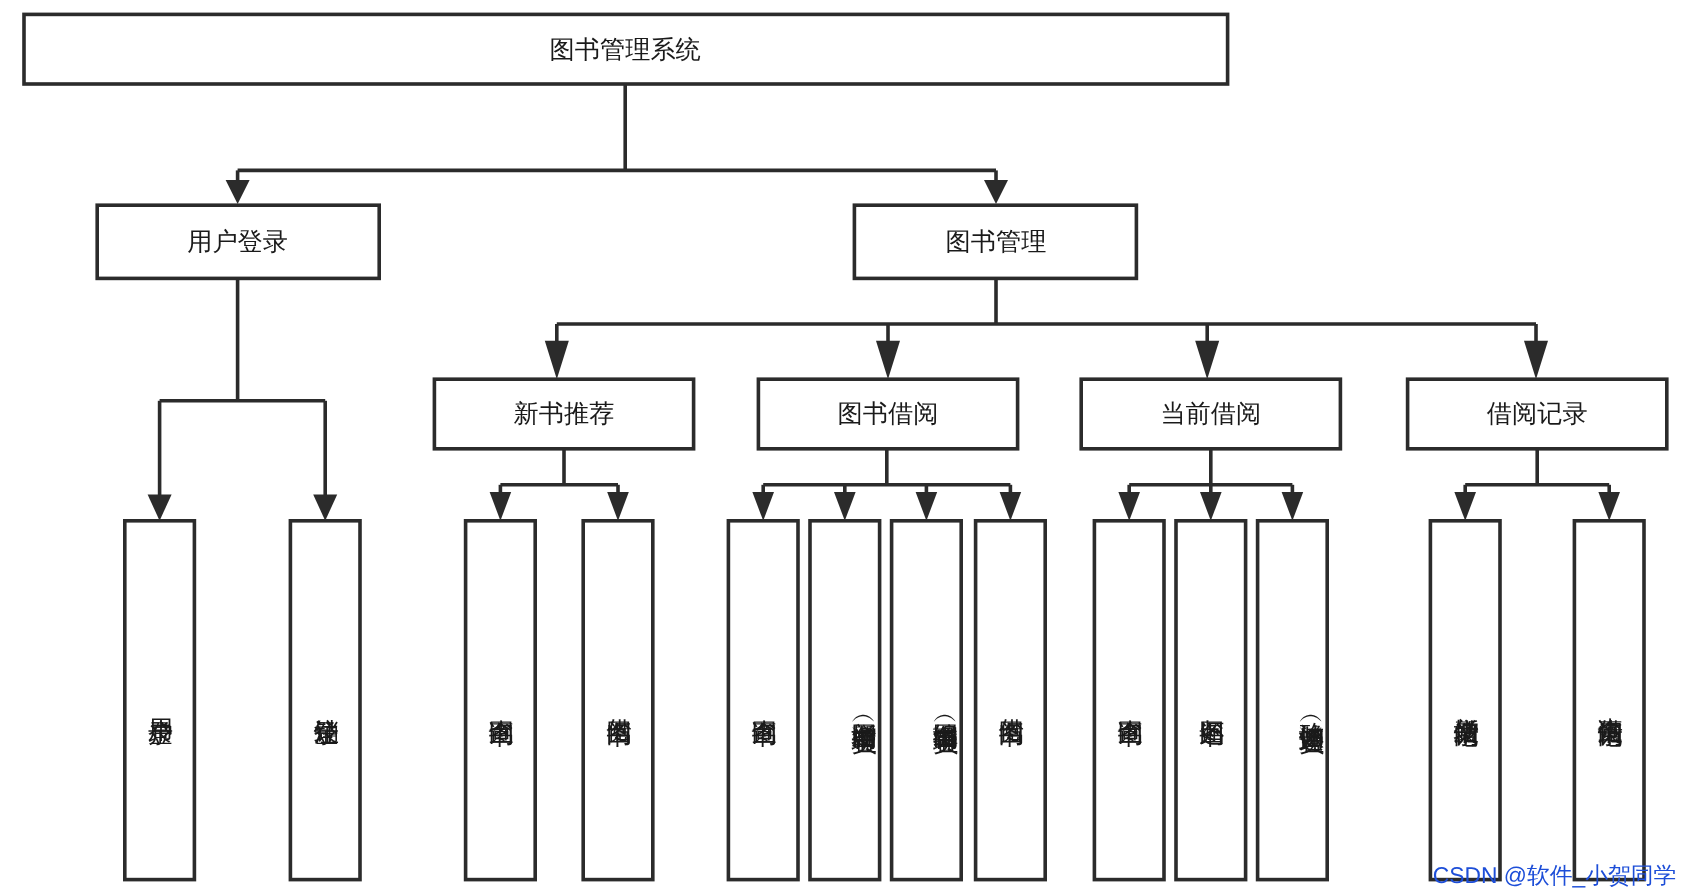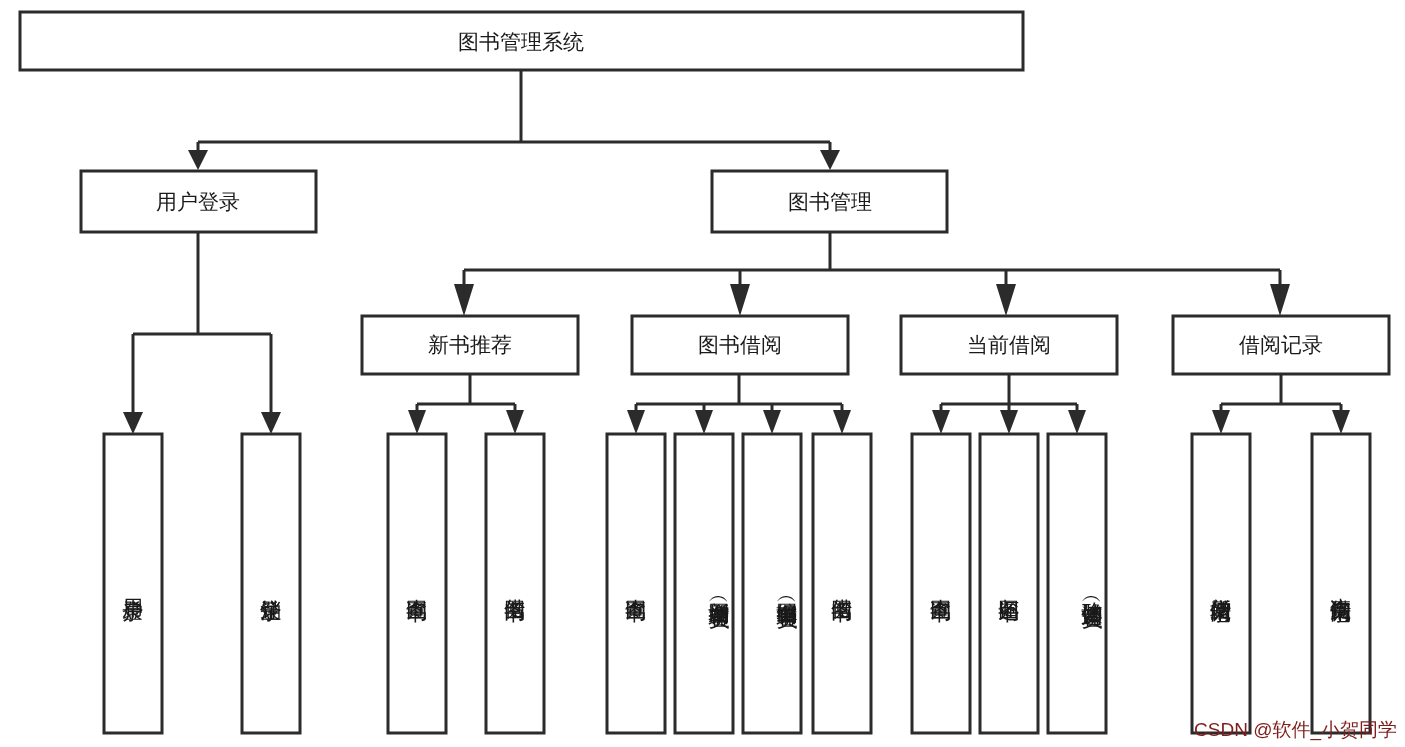--- a/index.html
+++ b/index.html
@@ -58,21 +58,21 @@
     white-space: nowrap;
     text-align: left;
     user-select: none;
   }
   .watermark {
     position: absolute;
     right: 8px;
     bottom: 4px;
     font-family: "Liberation Sans", "DejaVu Sans", sans-serif;
     font-size: 19px;
-    color: #7f1d1d;
+    color: #1d4ed8;
     white-space: nowrap;
     user-select: none;
   }
 </style>
 </head>
 <body>
 
 <div id="diagram-root">
 
   <svg class="flowchart" viewBox="0 0 1405 747" xmlns="http://www.w3.org/2000/svg">

